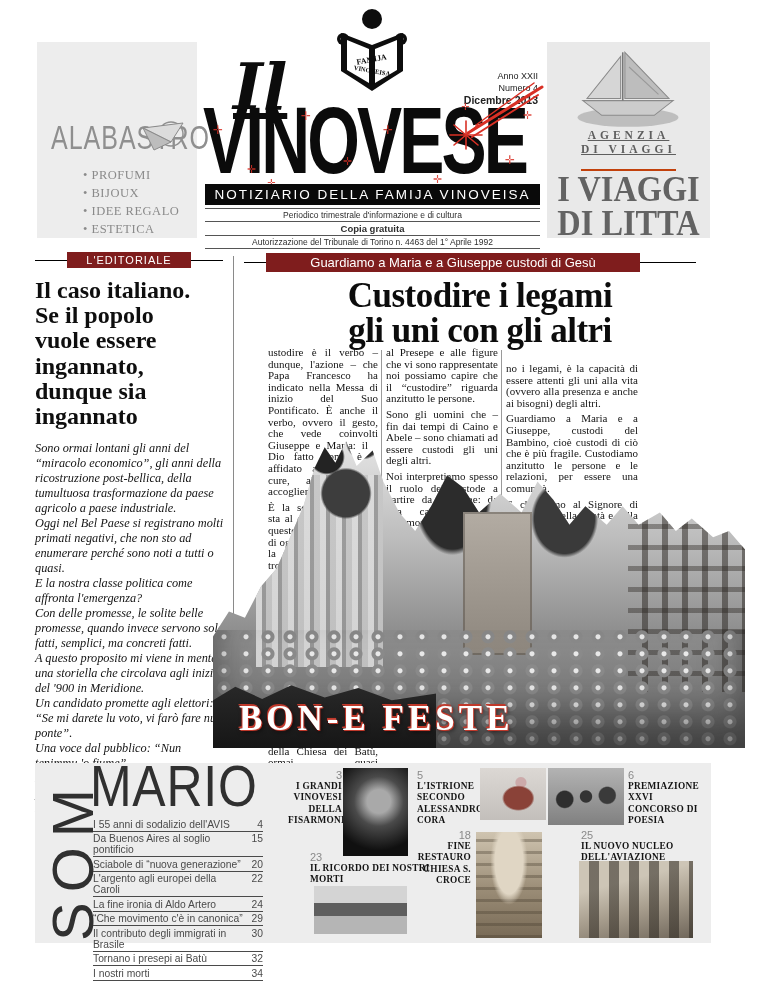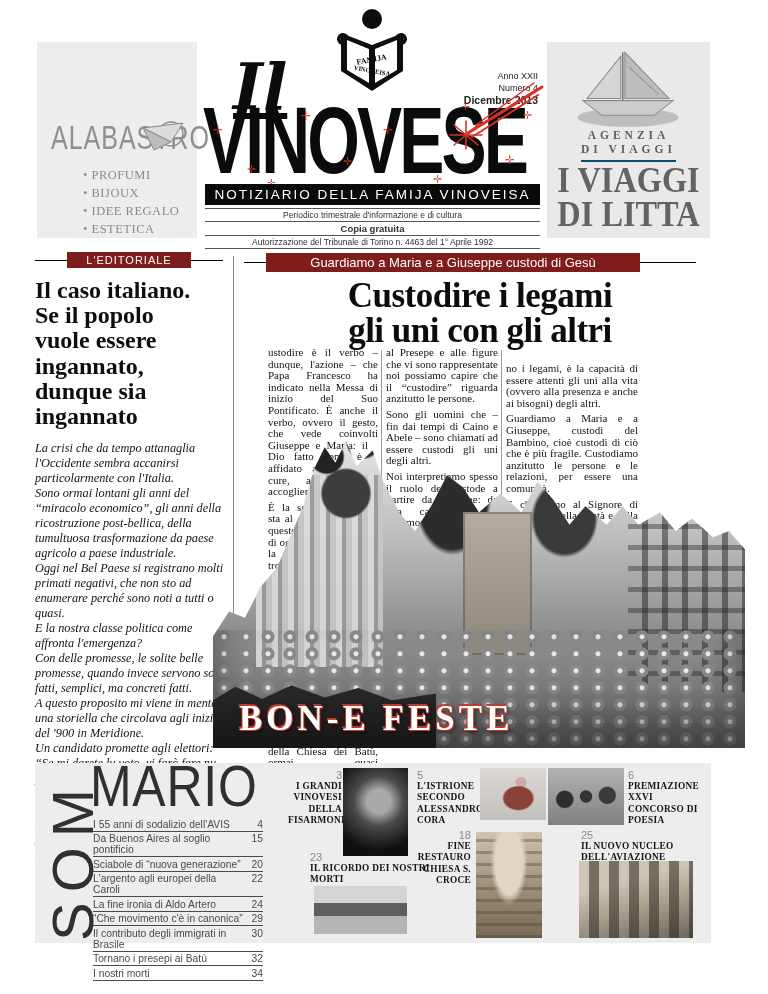--- a/index.html
+++ b/index.html
@@ -10,22 +10,22 @@
   #ad-alabastro{left:37px;top:42px;width:160px;height:196px;}
   .ala-logo{position:absolute;left:14px;top:76px;width:140px;height:44px;color:#8f8f8f;
             font-family:"Liberation Sans",sans-serif;font-size:25px;letter-spacing:1px;
             transform:scale(1,1.35);transform-origin:0 0;white-space:nowrap;}
   .ala-paper{position:absolute;left:104px;top:78px;}
   .ala-list{position:absolute;left:46px;top:124px;margin:0;padding:0;list-style:none;
             color:#8a8a8a;font-size:12.5px;letter-spacing:.5px;line-height:1.45;}
   .ala-list li::before{content:"• ";}
   #ad-litta{left:547px;top:42px;width:163px;height:196px;background:#e9e9e9;text-align:center;}
   .litta-kicker{display:inline-block;margin-top:86px;font-weight:bold;font-size:11.5px;
-                letter-spacing:4px;color:#5e5e5e;line-height:1.25;border-bottom:2px solid #0c4a6e;
-                padding-bottom:3px;}
+                letter-spacing:4px;color:#5e5e5e;line-height:1.25;border-bottom:2px solid #c2410c;
+                padding-bottom:12px;text-decoration:underline;}
   .litta-name{margin-top:2px;font-weight:bold;font-size:33px;line-height:.95;color:#636363;
               transform:scale(.98,1.08);transform-origin:50% 0;}
   
   #masthead{position:absolute;left:205px;top:5px;width:335px;height:235px;}
   .emblem{position:absolute;left:132px;top:2px;}
   .il{position:absolute;left:28px;top:44px;font-style:italic;font-weight:bold;font-size:64px;
       font-family:"DejaVu Serif",serif;color:#0c0c0c;text-decoration:underline;}
   .issue{position:absolute;right:2px;top:66px;text-align:right;font-family:"Liberation Sans",sans-serif;
          font-size:9px;line-height:1.3;color:#222;}
   .issue .date{font-weight:bold;font-size:10.5px;}
@@ -246,21 +246,20 @@
 
   <div id="ed-head" class="sec-head">
     <div class="rule"></div>
     <div class="box">L'EDITORIALE</div>
     <div class="rule"></div>
   </div>
 
   <div id="ed-col">
     <div class="ed-headline">Il caso italiano. Se il popolo vuole essere ingannato, dunque sia ingannato</div>
     <div class="ed-body">
-      <p>La crisi che da tempo attanaglia l'Occidente sembra accanirsi particolarmente con l'Italia.</p>
       <p>Sono ormai lontani gli anni del “miracolo economico”, gli anni della ricostruzione post-bellica, della tumultuosa trasformazione da paese agricolo a paese industriale.</p>
       <p>Oggi nel Bel Paese si registrano molti primati negativi, che non sto ad enumerare perché sono noti a tutti o quasi.</p>
       <p>E la nostra classe politica come affronta l'emergenza?</p>
       <p>Con delle promesse, le solite belle promesse, quando invece servono solo fatti, semplici, ma concreti fatti.</p>
       <p>A questo proposito mi viene in mente una storiella che circolava agli inizi del '900 in Meridione.</p>
       <p>Un candidato promette agli elettori: “Se mi darete lu voto, vi farò fare nu ponte”.</p>
       <p>Una voce dal pubblico: “Nun tenimmu 'o fiume”.</p>
       <p>E l'altro, prontissimo: “Pure 'o fiume, pure 'o fiume!”.</p>
       <p>Non lamentiamoci allora!</p>
       <p>Vulgus vult decipi, ergo decipiatur.</p>

